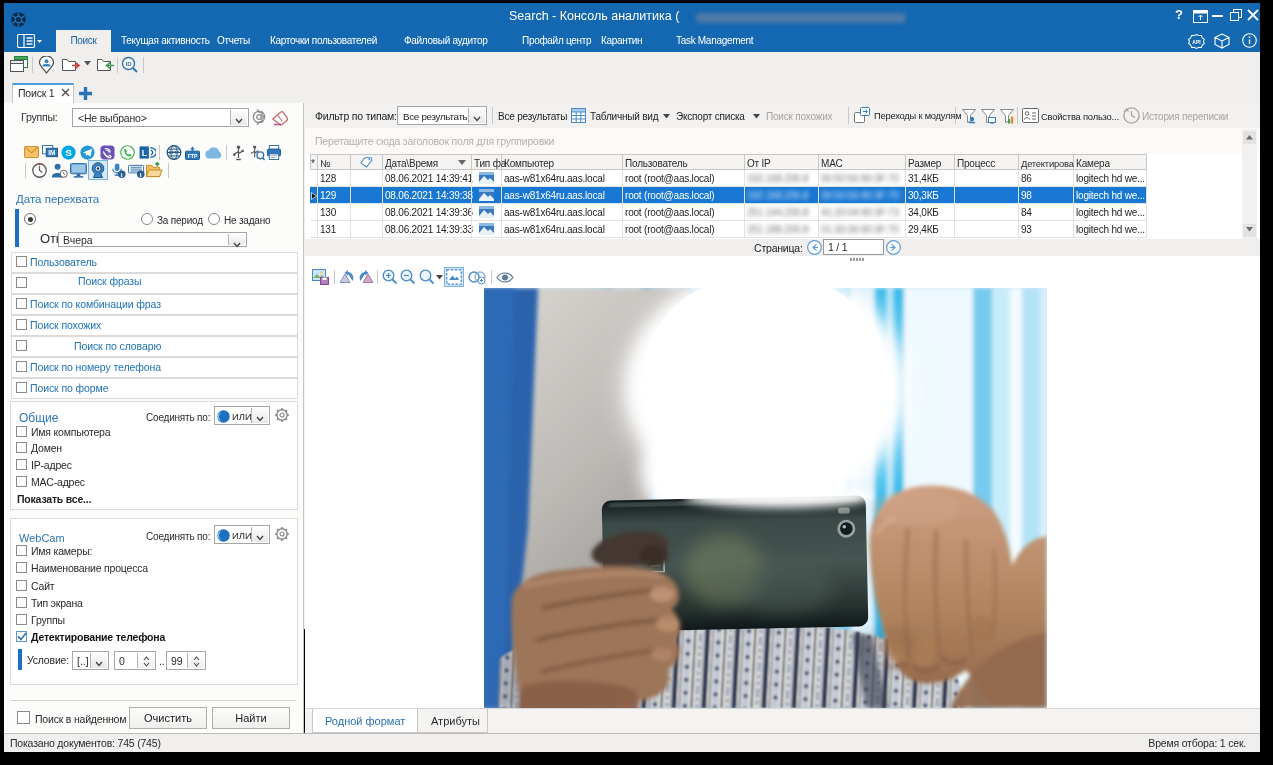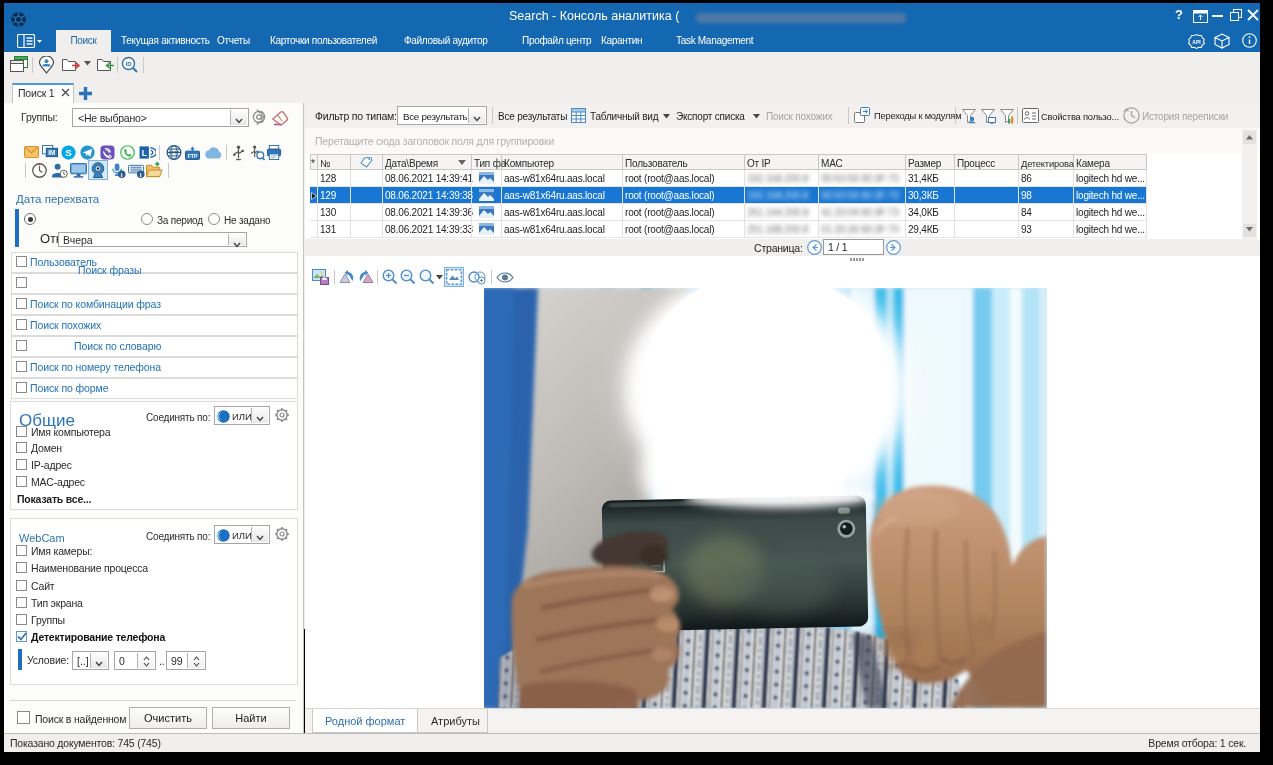--- a/index.html
+++ b/index.html
@@ -278,39 +278,39 @@
       <div class="ddlarrow"><svg width="8" height="6" viewBox="0 0 8 6" style="margin-top:2px">
             <path d="M1 1 L4 4.4 L7 1" stroke="#444" stroke-width="1.4" fill="none"></path>
           </svg></div>
     </div>
 
     <div class="secbox" style="left:7px;top:149px;width:285px;height:19px;"></div>
     <div class="cb" style="left:12px;top:153px;"></div>
       <div class="lbl" style="left:26px;top:153px;">Пользователь</div>
     <div class="secbox" style="left:7px;top:170px;width:285px;height:19px;"></div>
     <div class="cb" style="left:12px;top:174px;"></div>
-      <div class="lbl" style="left:26px;top:161px;padding-left:48px;">Поиск фразы</div>
+      <div class="lbl" style="left:26px;top:172px;padding-left:48px;">Поиск фразы</div>
     <div class="secbox" style="left:7px;top:191px;width:285px;height:19px;"></div>
     <div class="cb" style="left:12px;top:195px;"></div>
       <div class="lbl" style="left:26px;top:195px;">Поиск по комбинации фраз</div>
     <div class="secbox" style="left:7px;top:212px;width:285px;height:19px;"></div>
     <div class="cb" style="left:12px;top:216px;"></div>
       <div class="lbl" style="left:26px;top:216px;">Поиск похожих</div>
     <div class="secbox" style="left:7px;top:233px;width:285px;height:19px;"></div>
     <div class="cb" style="left:12px;top:237px;"></div>
       <div class="lbl" style="left:26px;top:237px;padding-left:44px;">Поиск по словарю</div>
     <div class="secbox" style="left:7px;top:254px;width:285px;height:19px;"></div>
     <div class="cb" style="left:12px;top:258px;"></div>
       <div class="lbl" style="left:26px;top:258px;">Поиск по номеру телефона</div>
     <div class="secbox" style="left:7px;top:275px;width:285px;height:19px;"></div>
     <div class="cb" style="left:12px;top:279px;"></div>
       <div class="lbl" style="left:26px;top:279px;">Поиск по форме</div>
 
     <div class="secbox" style="left:6px;top:298px;width:286px;height:107px;"></div>
-    <div class="abs" style="left:15px;top:308px;font-size:17px;color:#2e75b5;">Общие</div>
+    <div class="abs" style="left:15px;top:308px;font-size:12px;color:#2e75b5;">Общие</div>
     <div class="abs" style="left:142px;top:309px;font-size:10px;letter-spacing:-0.2px;white-space:nowrap;color:#2b2b2b;">Соединять по:</div>
     <div class="ddl" style="left:210px;top:303px;width:56px;height:19px;">
       <svg class="abs" style="left:2px;top:2.5px" width="13" height="13" viewBox="0 0 13 13">
           <circle cx="6.5" cy="6.5" r="6.2" fill="#1d6fc0"></circle>
           <path d="M6.5 2 A4.5 4.5 0 0 0 6.5 11 A6 4.5 0 0 1 6.5 2" fill="#7fd4f0"></path>
         </svg>
       <div class="abs" style="left:17px;top:4px;font-size:9.5px;color:#2b2b2b;">ИЛИ</div>
       <div class="ddlarrow"><svg width="8" height="6" viewBox="0 0 8 6" style="margin-top:5px">
             <path d="M1 1 L4 4.4 L7 1" stroke="#444" stroke-width="1.4" fill="none"></path>
           </svg></div>

